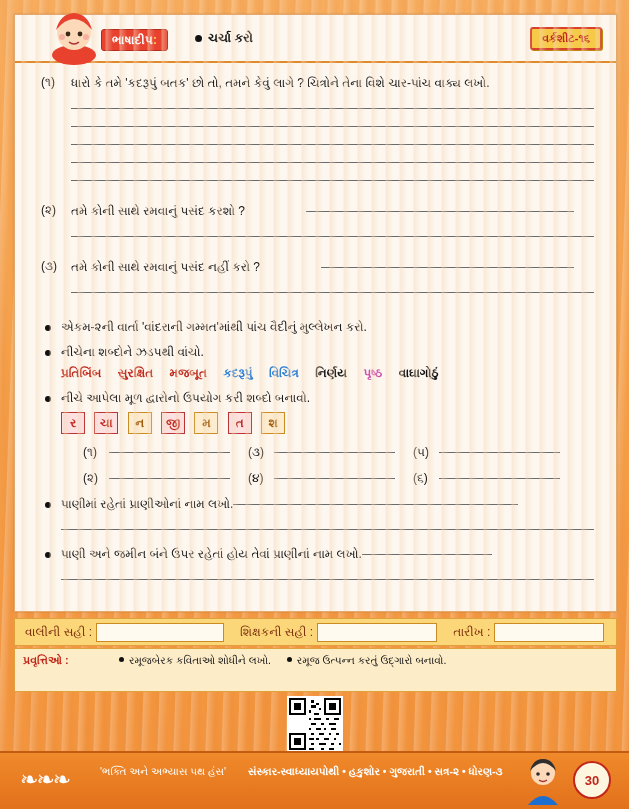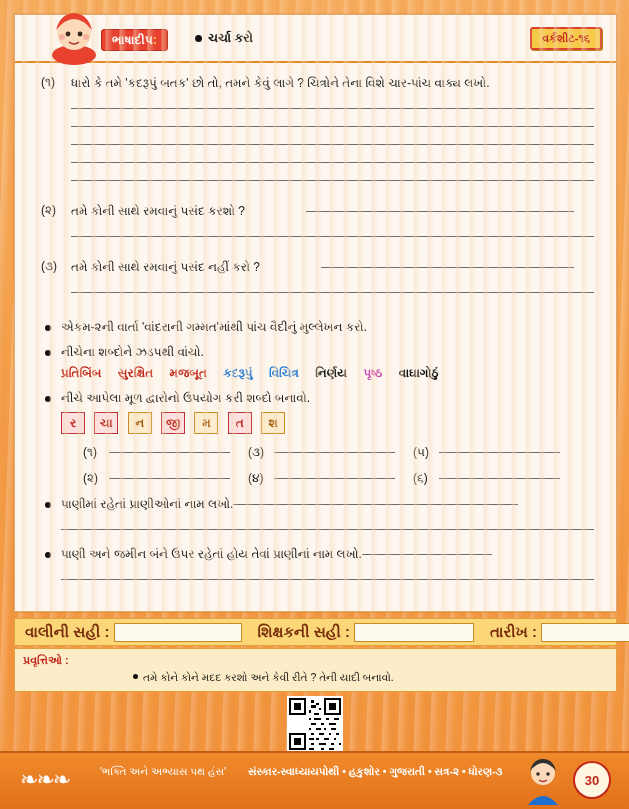--- a/index.html
+++ b/index.html
@@ -77,21 +77,21 @@
   .ansgrid .row{display:flex;margin-bottom:10px;}
   .ansgrid .cell{width:165px;display:flex;align-items:center;}
   .ansgrid .cell .lbl{width:26px;}
   .ansgrid .cell .ln{flex:1;height:1px;background:#6b6b6b;margin-right:18px;}
   
   .sigbar{
     position:absolute;left:14px;top:618px;width:601px;height:26px;
     background:#fcd77a;border:1px solid #e0a13c;display:flex;align-items:center;
   }
   .sigcell{display:flex;align-items:center;height:18px;margin-left:10px;}
-  .sigcell .t{font-size:15px;color:#7a2d0a;font-weight:bold;white-space:nowrap;}
+  .sigcell .t{font-size:12px;color:#7a2d0a;font-weight:normal;white-space:nowrap;}
   .sigcell .box{height:17px;border:1px solid #c98b22;background:#fffaf0;margin-left:4px;}
   .pravruti{
     position:absolute;left:14px;top:648px;width:601px;height:42px;
     background:#fdecc8;border:1px solid #e0a13c;
   }
   .pravruti .lab{
     position:absolute;left:8px;top:5px;font-size:11px;color:#c0271a;font-weight:bold;
   }
   .pravruti .ln1,.pravruti .ln2{
     position:absolute;left:104px;font-size:10.5px;color:#111;
@@ -258,22 +258,24 @@
       <span class="box" style="width:118px;"></span>
     </div>
     <div class="sigcell" style="margin-left:16px;">
       <span class="t">તારીખ :</span>
       <span class="box" style="width:108px;"></span>
     </div>
   </div>
 
   <div class="pravruti">
     <div class="lab">પ્રવૃત્તિઓ :</div>
-    <div class="ln2">
-      <span class="bullet"></span><span>તમે કોને કોને મદદ કરશો અને કેવી રીતે ? તેની યાદી બનાવો.</span>
+    <div class="ln1">
+      <span class="bullet"></span><span>રમૂજબેરક કવિતાઓ શોધીને લખો.</span>
+      <span style="display:inline-block;width:10px"></span>
+      <span class="bullet"></span><span>રમૂજ ઉત્પન્ન કરતું ઉદ્ગારો બનાવો.</span>
     </div>
   </div>
 
   <div class="qrwrap">
     <svg class="qr" viewBox="0 0 21 21" shape-rendering="crispEdges">
       <rect width="21" height="21" fill="#fff"></rect>
       <g fill="#000">
         <rect x="0" y="0" width="7" height="1"></rect>
           <rect x="0" y="6" width="7" height="1"></rect>
         <rect x="0" y="0" width="1" height="7"></rect>

